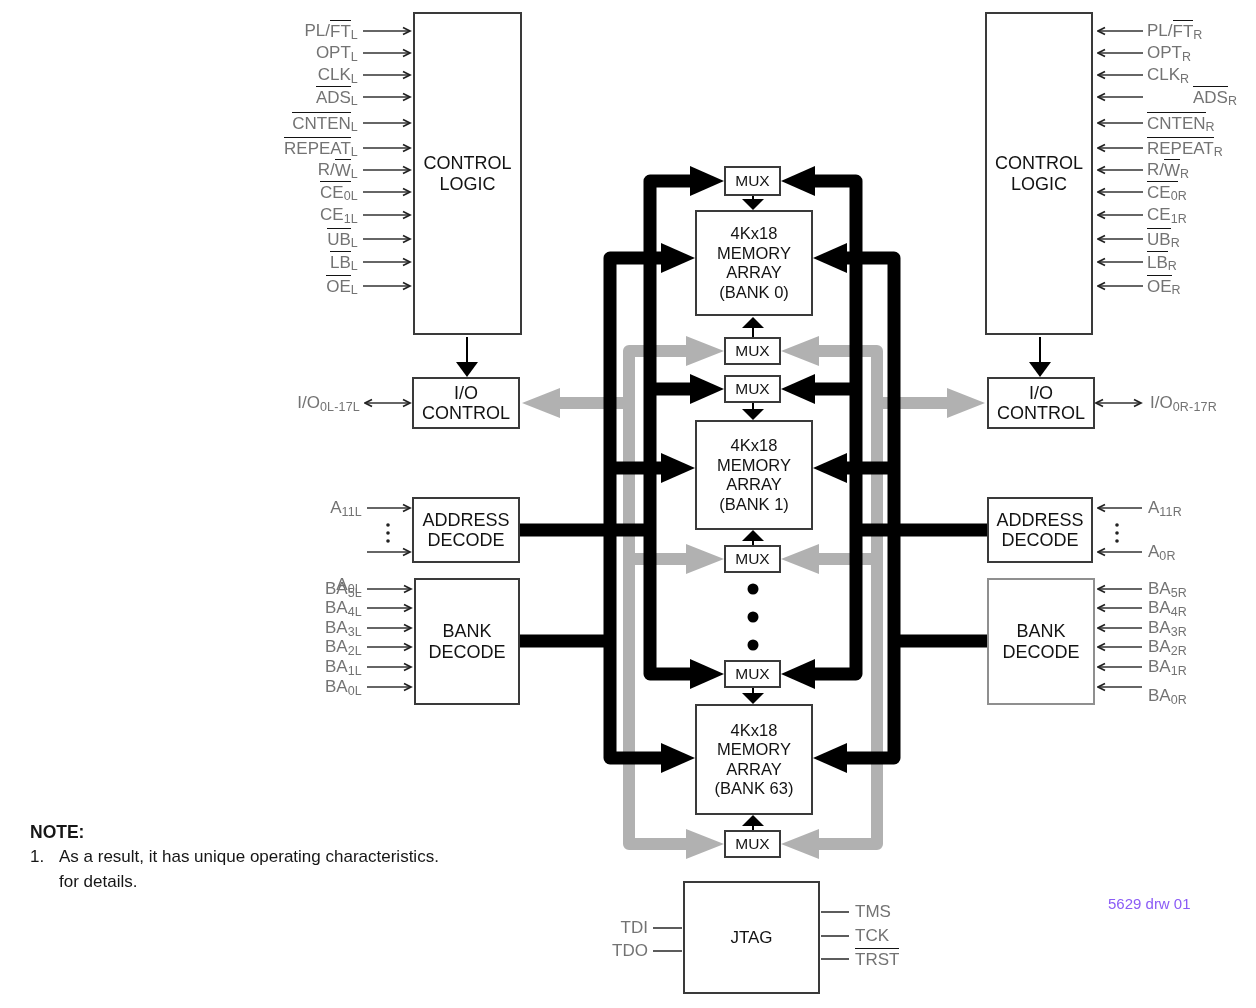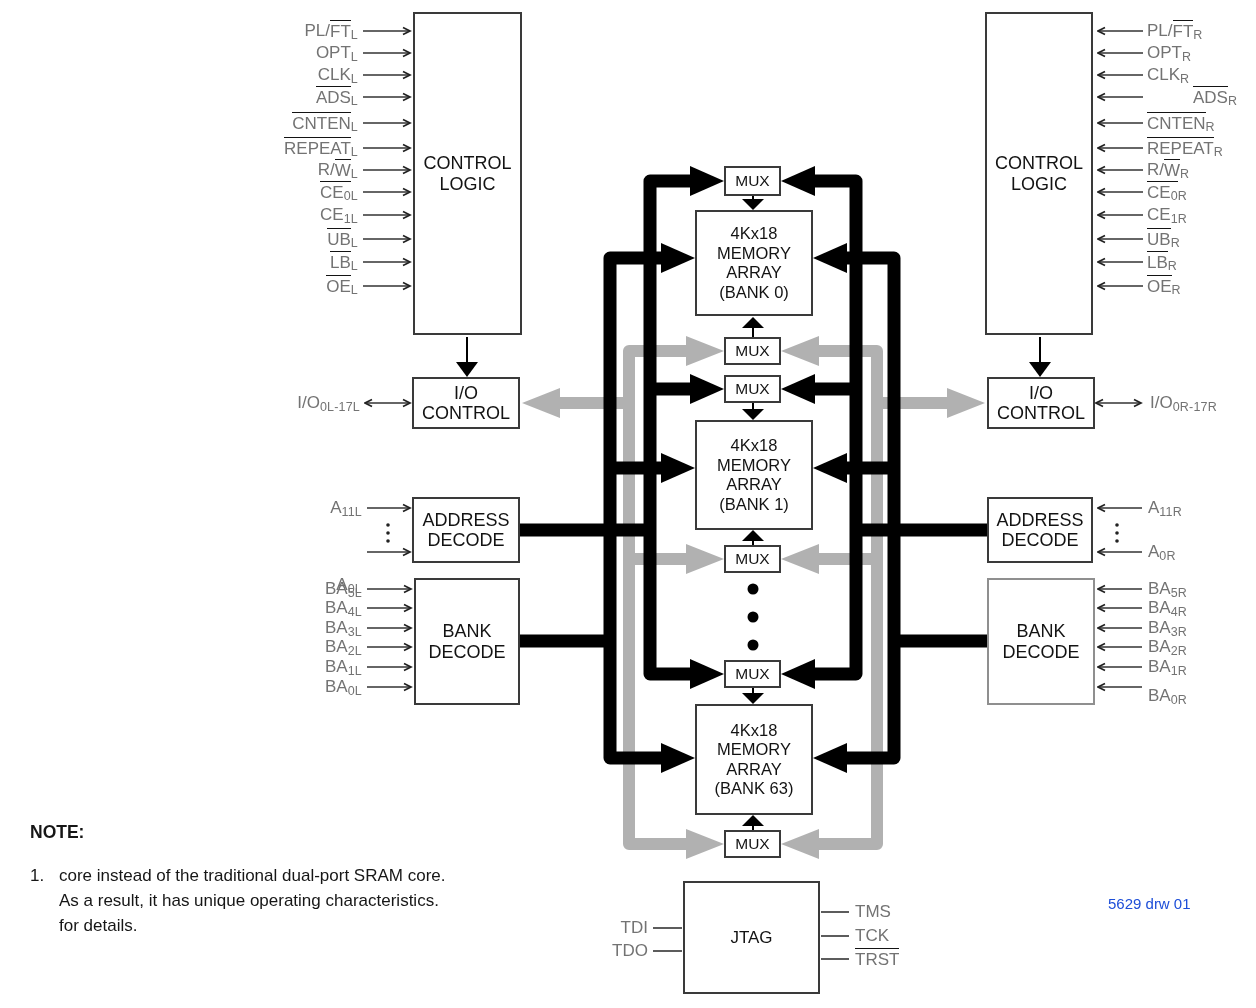--- a/index.html
+++ b/index.html
@@ -11,25 +11,25 @@
        text-align:center;color:#131313;}
   .box.graybd{border-color:#8f8f8f;}
   .bl{font-size:18px;line-height:20.5px;}
   .arr .bl{font-size:16.5px;line-height:19.5px;}
   .mux-label{font-size:15.5px;}
   .jtag-label{font-size:17px;}
   .sig{position:absolute;font-size:17px;line-height:21px;height:21px;white-space:nowrap;color:#737373;}
   .sig .sb{font-size:12.5px;position:relative;top:2.5px;letter-spacing:0.2px;}
   .sig .ov{border-top:1.7px solid #131313;padding-top:0.5px;}
   .note{position:absolute;left:30px;top:822px;width:525px;color:#161616;}
-  .note-h{font-size:17.5px;font-weight:bold;margin-bottom:20px;}
+  .note-h{font-size:17.5px;font-weight:bold;margin-bottom:1px;}
   .note-item{display:flex;font-size:17px;}
   .note-num{width:29px;flex:none;line-height:25px;}
   .note-lines div{line-height:25px;}
-  .drw{position:absolute;left:1108px;top:895px;font-size:15px;color:#1d4ed8;}
+  .drw{position:absolute;left:1108px;top:895px;font-size:15px;color:#8b5cf6;}
 </style>
 </head>
 <body>
 
 <div class="canvas" id="canvas">
 
   <svg class="wiring" width="1256" height="1008" viewBox="0 0 1256 1008">
     <defs>
       <marker id="ah" markerWidth="10" markerHeight="10" refX="8.5" refY="5" orient="auto-start-reverse" markerUnits="userSpaceOnUse">
         <path d="M1.5,1.5 L8.5,5 L1.5,8.5" fill="none" stroke="#222" stroke-width="1.7"></path>
@@ -231,21 +231,20 @@
 
   <div class="box" style="left:683px;top:881px;width:137px;height:113px">
     <span class="jtag-label">JTAG</span>
   </div>
 
   <div class="note">
     <div class="note-h">NOTE:</div>
     <div class="note-item">
       <span class="note-num">1.</span>
       <div class="note-lines">
-        <div>core instead of the traditional dual-port SRAM core.</div>
         <div>As a result, it has unique operating characteristics.</div>
         <div>for details.</div>
       </div>
     </div>
   </div>
 
   <div class="drw">5629 drw 01</div>
 
 <div class="sig" style="top: 20px; right: 898px;"><span>PL/</span><span class="ov"><span>FT</span></span><span class="sb">L</span></div>
     <div class="sig" style="top: 42px; right: 898px;"><span>OPT</span><span class="sb">L</span></div>

